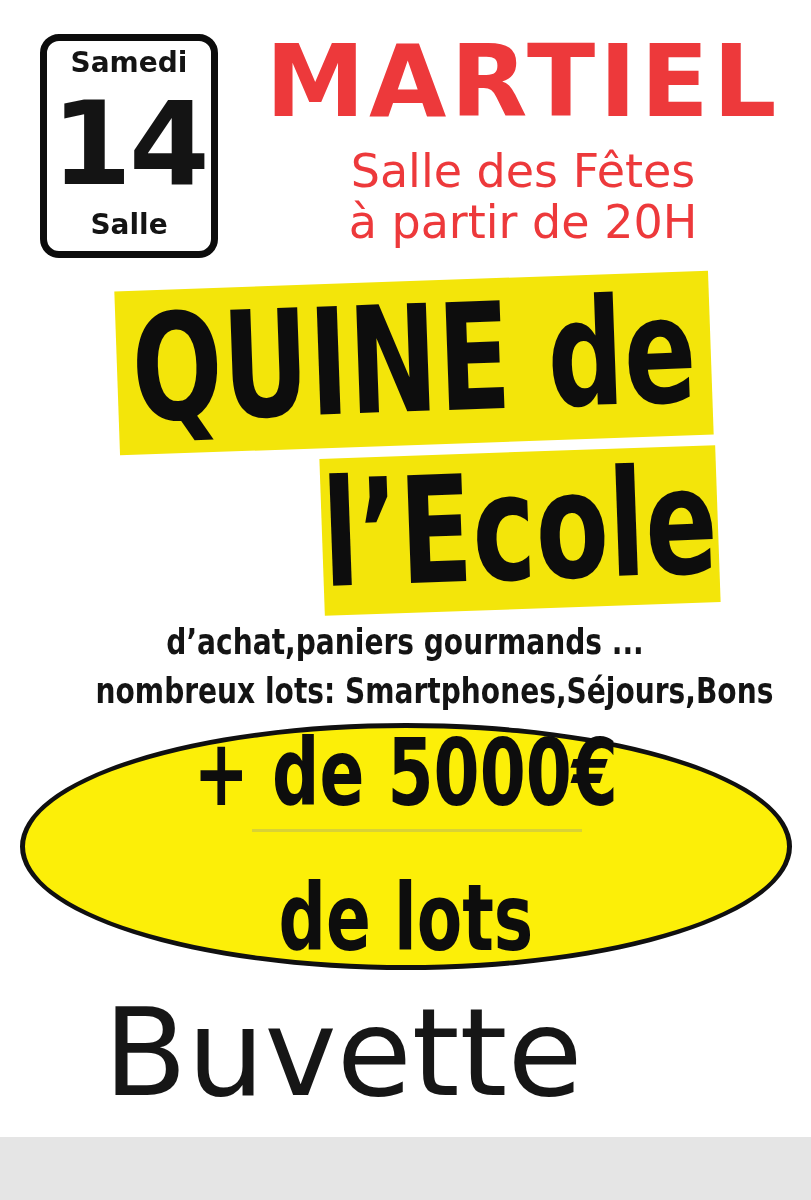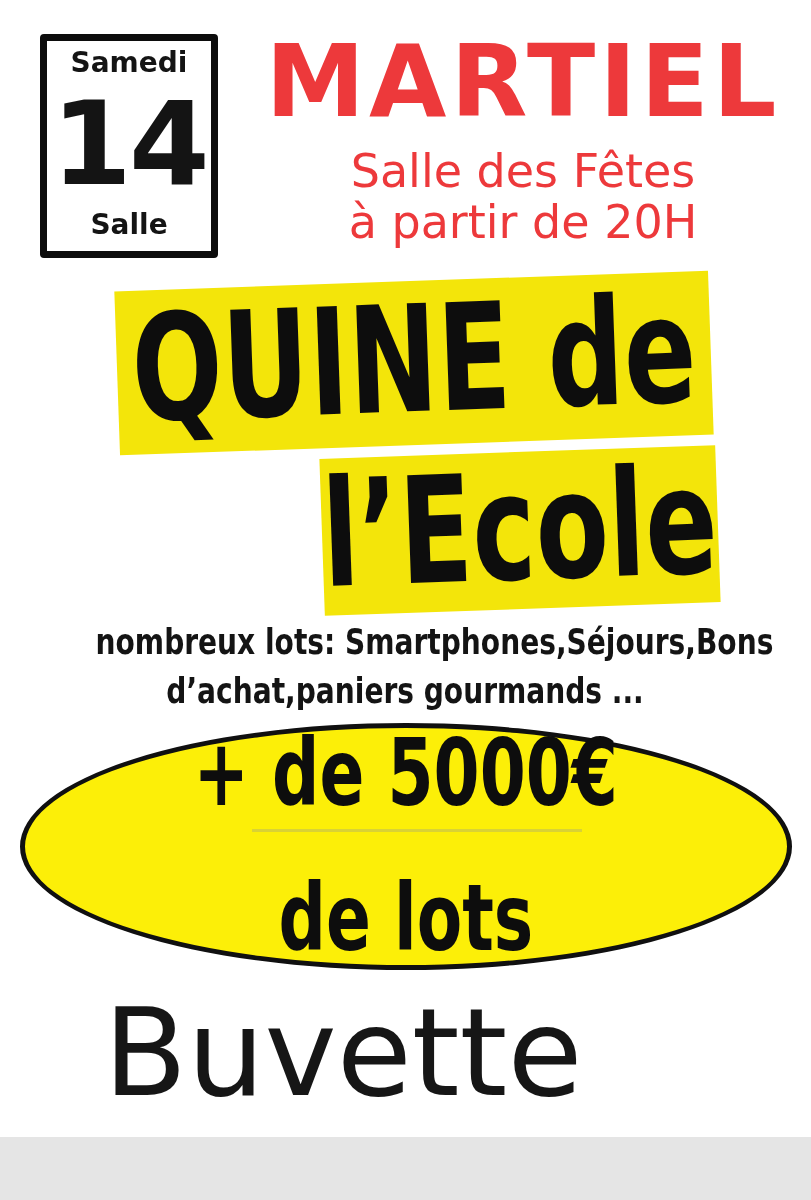--- a/index.html
+++ b/index.html
@@ -3,21 +3,21 @@
 <meta charset="utf-8">
 <style>
   html,body{margin:0;padding:0;background:#ffffff;}
   .poster{
     position:relative;width:811px;height:1200px;overflow:hidden;background:#ffffff;
     font-family:"DejaVu Sans","Liberation Sans",sans-serif;color:#141414;
   }
   
   .cal{
     position:absolute;left:40px;top:34px;width:178px;height:224px;box-sizing:border-box;
-    border:7px solid #0c0c0c;border-radius:4px;background:#fff;
+    border:7px solid #0c0c0c;border-radius:19px;background:#fff;
     display:flex;flex-direction:column;align-items:center;justify-content:space-between;
     padding:8px 0 12px;
   }
   .cal-day{font-size:28px;font-weight:bold;line-height:1;}
   .cal-num{font-size:116px;font-weight:bold;line-height:0.92;letter-spacing:-3px;}
   .cal-month{font-size:28px;font-weight:bold;line-height:1;}
   
   .head{position:absolute;left:232px;top:26px;width:582px;text-align:center;color:var(--red,#ED393B);}
   .head-title{font-size:100px;font-weight:bold;letter-spacing:4px;line-height:1.12;white-space:nowrap;}
   .head-venue{font-size:46px;line-height:1.02;margin-top:10px;}
@@ -66,22 +66,22 @@
   </div>
 
   <div class="block block-a">
     <span class="txt">QUINE de</span>
   </div>
   <div class="block block-b">
     <span class="txt">l’Ecole</span>
   </div>
 
   <div class="prizes">
+    <span class="ln"><span class="cond">d’achat,paniers gourmands ...</span></span>
     <span class="ln"><span class="cond">nombreux lots: Smartphones,Séjours,Bons</span></span>
-    <span class="ln"><span class="cond">d’achat,paniers gourmands ...</span></span>
   </div>
 
   <div class="badge">
     <span class="bl b1">+ de 5000€</span>
     <span class="bl b2">de lots</span>
   </div>
   <div class="fold"></div>
 
   <div class="buvette">Buvette</div>
   <div class="graybar"></div>

